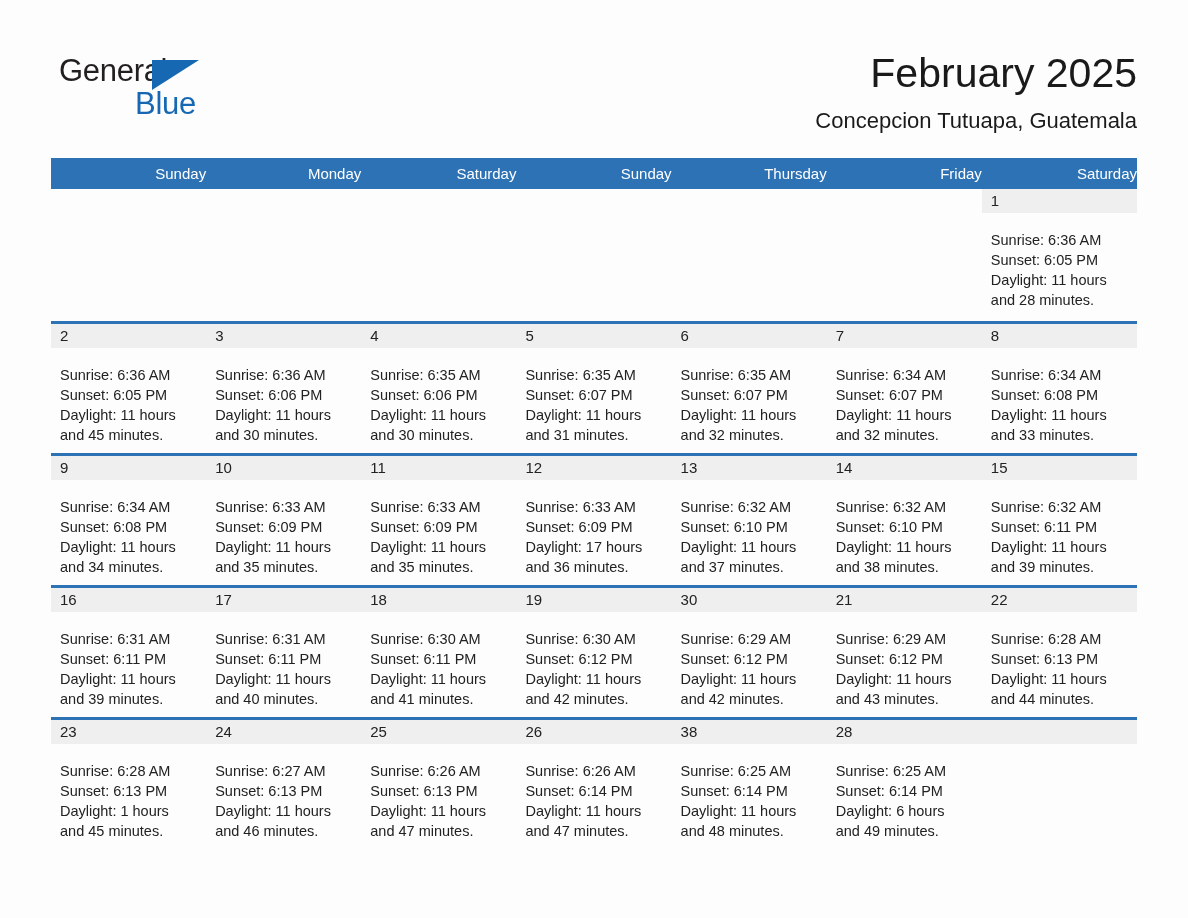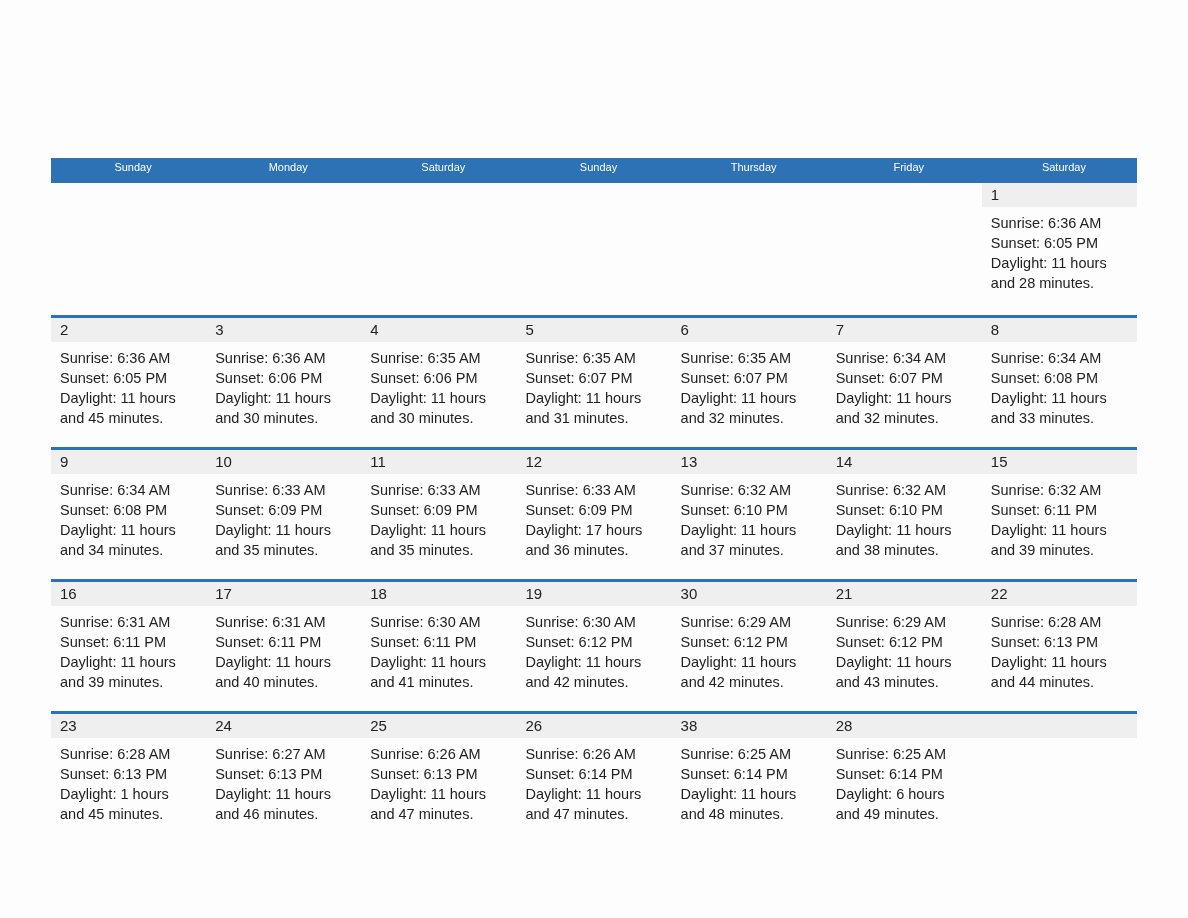--- a/index.html
+++ b/index.html
@@ -97,24 +97,24 @@
     position: absolute;
     left: 51px;
     top: 158px;
     width: 1086px;
     border-collapse: collapse;
     table-layout: fixed;
   }
   .calendar th {
     background: #2c72b4;
     color: #ffffff;
-    font-size: 11px;
+    font-size: 15px;
     font-weight: normal;
-    text-align: center;
-    padding: 0 0 7px 9px;
+    text-align: right;
+    padding: 6px 0 7px 9px;
     height: 18px;
     vertical-align: middle;
     border: none;
   }
   .calendar td {
     width: 155.14px;
     padding: 0;
     vertical-align: top;
     border: none;
     background: #fdfdfd;
@@ -144,37 +144,51 @@
     padding-left: 9px;
   }
   .cell.empty .daynum {
     color: transparent;
   }
   .cell.blank {
     background: #fdfdfd;
   }
 
   .details {
-    padding: 6px 8px 0 9px;
+    padding: 17px 8px 0 9px;
     font-size: 14.5px;
     line-height: 20px;
     color: #222222;
   }
   .details div {
     white-space: normal;
   }
   .details .dl {
     max-width: 130px;
   }
 </style>
 </head>
 <body>
 
 <div class="page">
 
+  <div class="top-bar">
+
+    <div class="logo">
+      <span class="logo-general">General</span>
+      <span class="logo-tri"></span>
+      <span class="logo-blue">Blue</span>
+    </div>
+
+    <div class="title-block">
+      <h1 class="cal-title">February 2025</h1>
+      <h2 class="cal-subtitle">Concepcion Tutuapa, Guatemala</h2>
+    </div>
+
+  </div>
 
   <table class="calendar">
     <thead>
       <tr id="weekday-row">
           <th>Sunday</th>
           <th>Monday</th>
           <th>Saturday</th>
           <th>Sunday</th>
           <th>Thursday</th>
           <th>Friday</th>

